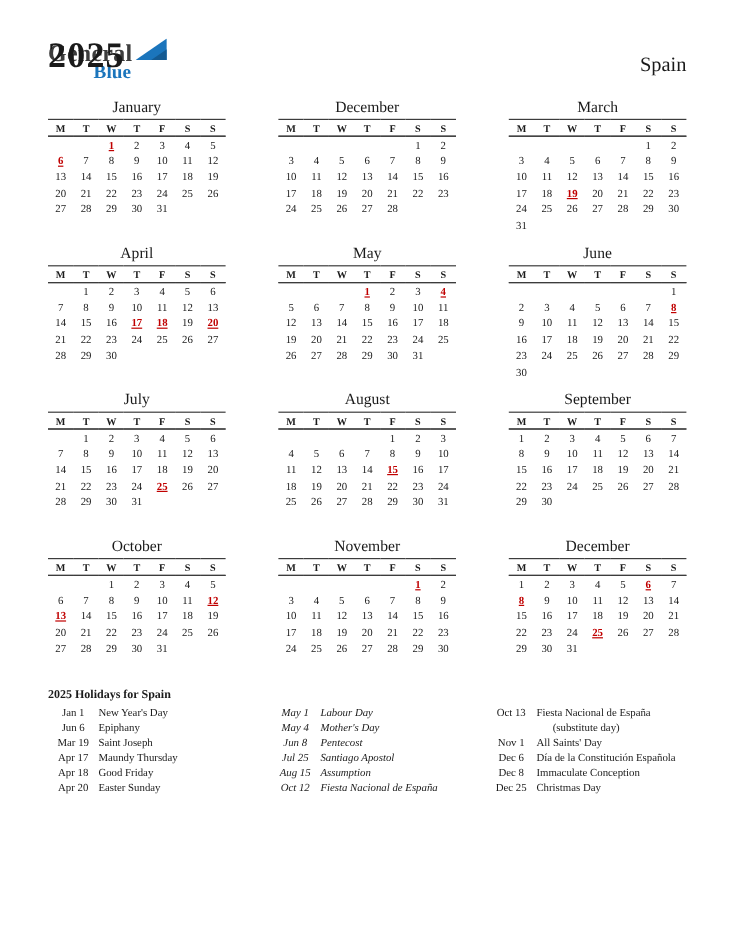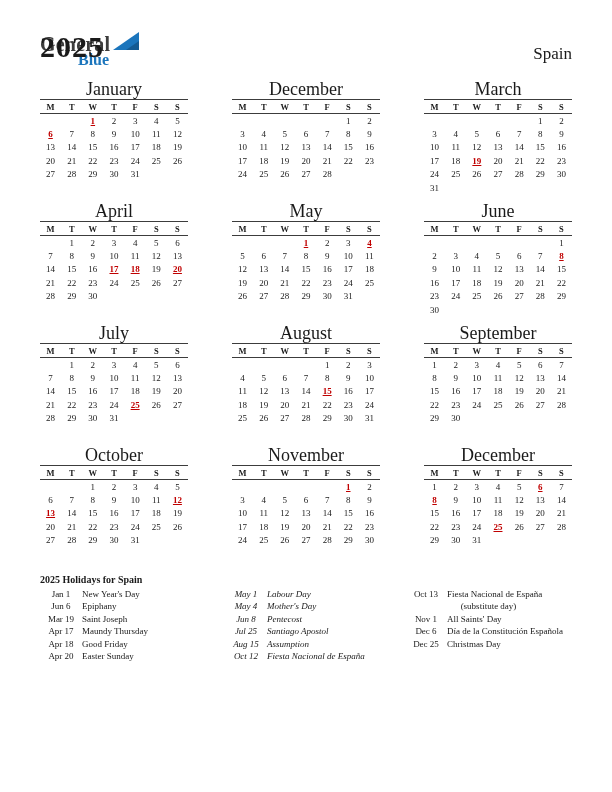--- a/index.html
+++ b/index.html
@@ -26,21 +26,21 @@
 
   
   .months-grid {
     margin-top: 6px;
     display: grid;
     grid-template-columns: repeat(3, 148px);
     column-gap: 44px;
     grid-auto-rows: 122px;
   }
   .month { width: 148px; }
-  .month-title { text-align: center; font-size: 18px; line-height: 14px; margin-bottom: 3px; }
+  .month-title { text-align: center; font-size: 13px; line-height: 14px; margin-bottom: 3px; }
   table.month-table { border-collapse: collapse; width: 148px; table-layout: fixed; }
   th.dow {
     border-top: 1px solid #3c3c3c;
     border-bottom: 1px solid #3c3c3c;
     font-size: 8.5px; font-weight: bold;
     height: 14px; text-align: center;
   }
   td.day { font-size: 9px; height: 13.5px; text-align: center; }
   td.day.holiday { color: var(--holiday-red, #c00000); font-weight: bold; text-decoration: underline; }
 
@@ -919,20 +919,24 @@
           <div class="holiday-note">(substitute day)</div>
           <div class="holiday-row">
             <span class="holiday-date">Nov 1</span>
             <span class="holiday-name">All Saints' Day</span>
           </div>
           <div class="holiday-row">
             <span class="holiday-date">Dec 6</span>
             <span class="holiday-name">Día de la Constitución Española</span>
           </div>
           <div class="holiday-row">
+            <span class="holiday-date">Dec 8</span>
+            <span class="holiday-name">Immaculate Conception</span>
+          </div>
+          <div class="holiday-row">
             <span class="holiday-date">Dec 25</span>
             <span class="holiday-name">Christmas Day</span>
           </div>
         </div>
       </div>
   </section>
 
 </div>
 
 </body></html>

